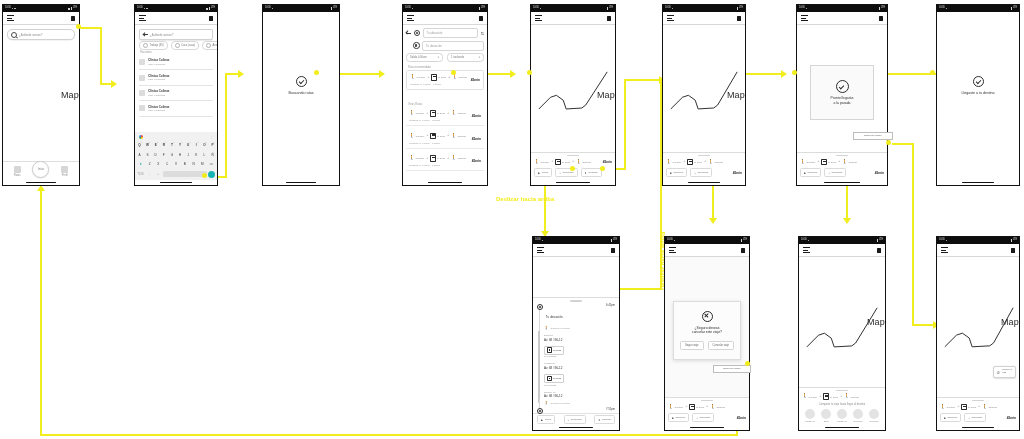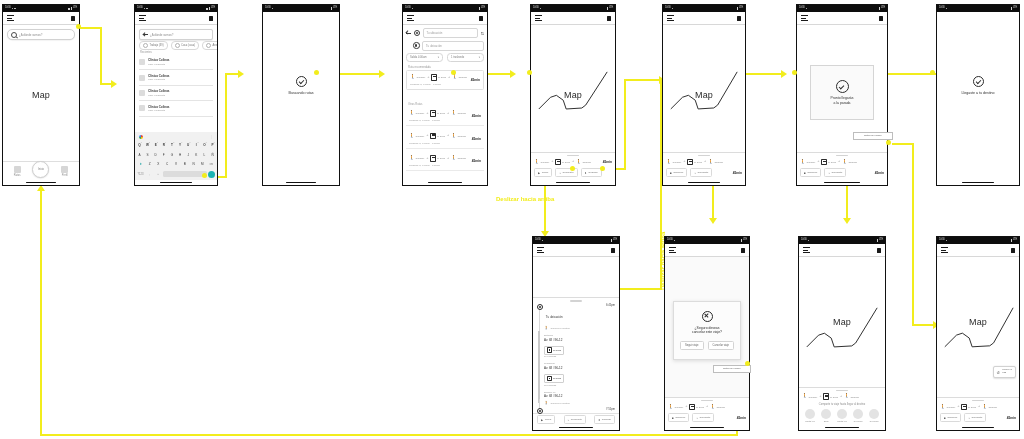--- a/index.html
+++ b/index.html
@@ -22,21 +22,21 @@
   .hamb{display:flex;flex-direction:column;gap:1.1px;}
   .hamb i{display:block;height:1px;background:#1a1a1a;}
   .hamb i:nth-child(1){width:7px;}
   .hamb i:nth-child(2){width:5px;}
   .hamb i:nth-child(3){width:7px;}
   .appbar-right{width:4px;height:5px;background:#1a1a1a;border-radius:.5px;}
   .body{flex:1 1 auto;position:relative;background:#fff;overflow:hidden;}
   .homeind{height:5px;flex:0 0 auto;display:flex;align-items:center;justify-content:center;background:#fff;}
   .homeind em{display:block;width:40%;height:1.4px;background:#111;border-radius:1px;}
 
-  .maplabel{position:absolute;left:0;right:0;top:42%;text-align:center;
+  .maplabel{position:absolute;left:0;right:0;top:42%;text-align:right;
             font-size:9px;color:#2a2a2a;letter-spacing:.2px;}
 
   
   .searchpill{position:absolute;left:4px;right:4px;top:4px;height:9px;border:1px solid #d2d2d2;
               border-radius:5px;background:#fff;display:flex;align-items:center;
               padding:0 3px;gap:2px;box-shadow:0 .5px 1px rgba(0,0,0,.09);}
   .searchpill .ph{font-size:2.9px;color:#8b8b8b;flex:1;overflow:hidden;white-space:nowrap;}
   .mag{width:4px;height:4px;border:.7px solid #4a4a4a;border-radius:50%;position:relative;flex:0 0 auto;}
   .mag::after{content:"";position:absolute;right:-1.6px;bottom:-1.3px;width:2px;height:.7px;
               background:#4a4a4a;transform:rotate(45deg);}

